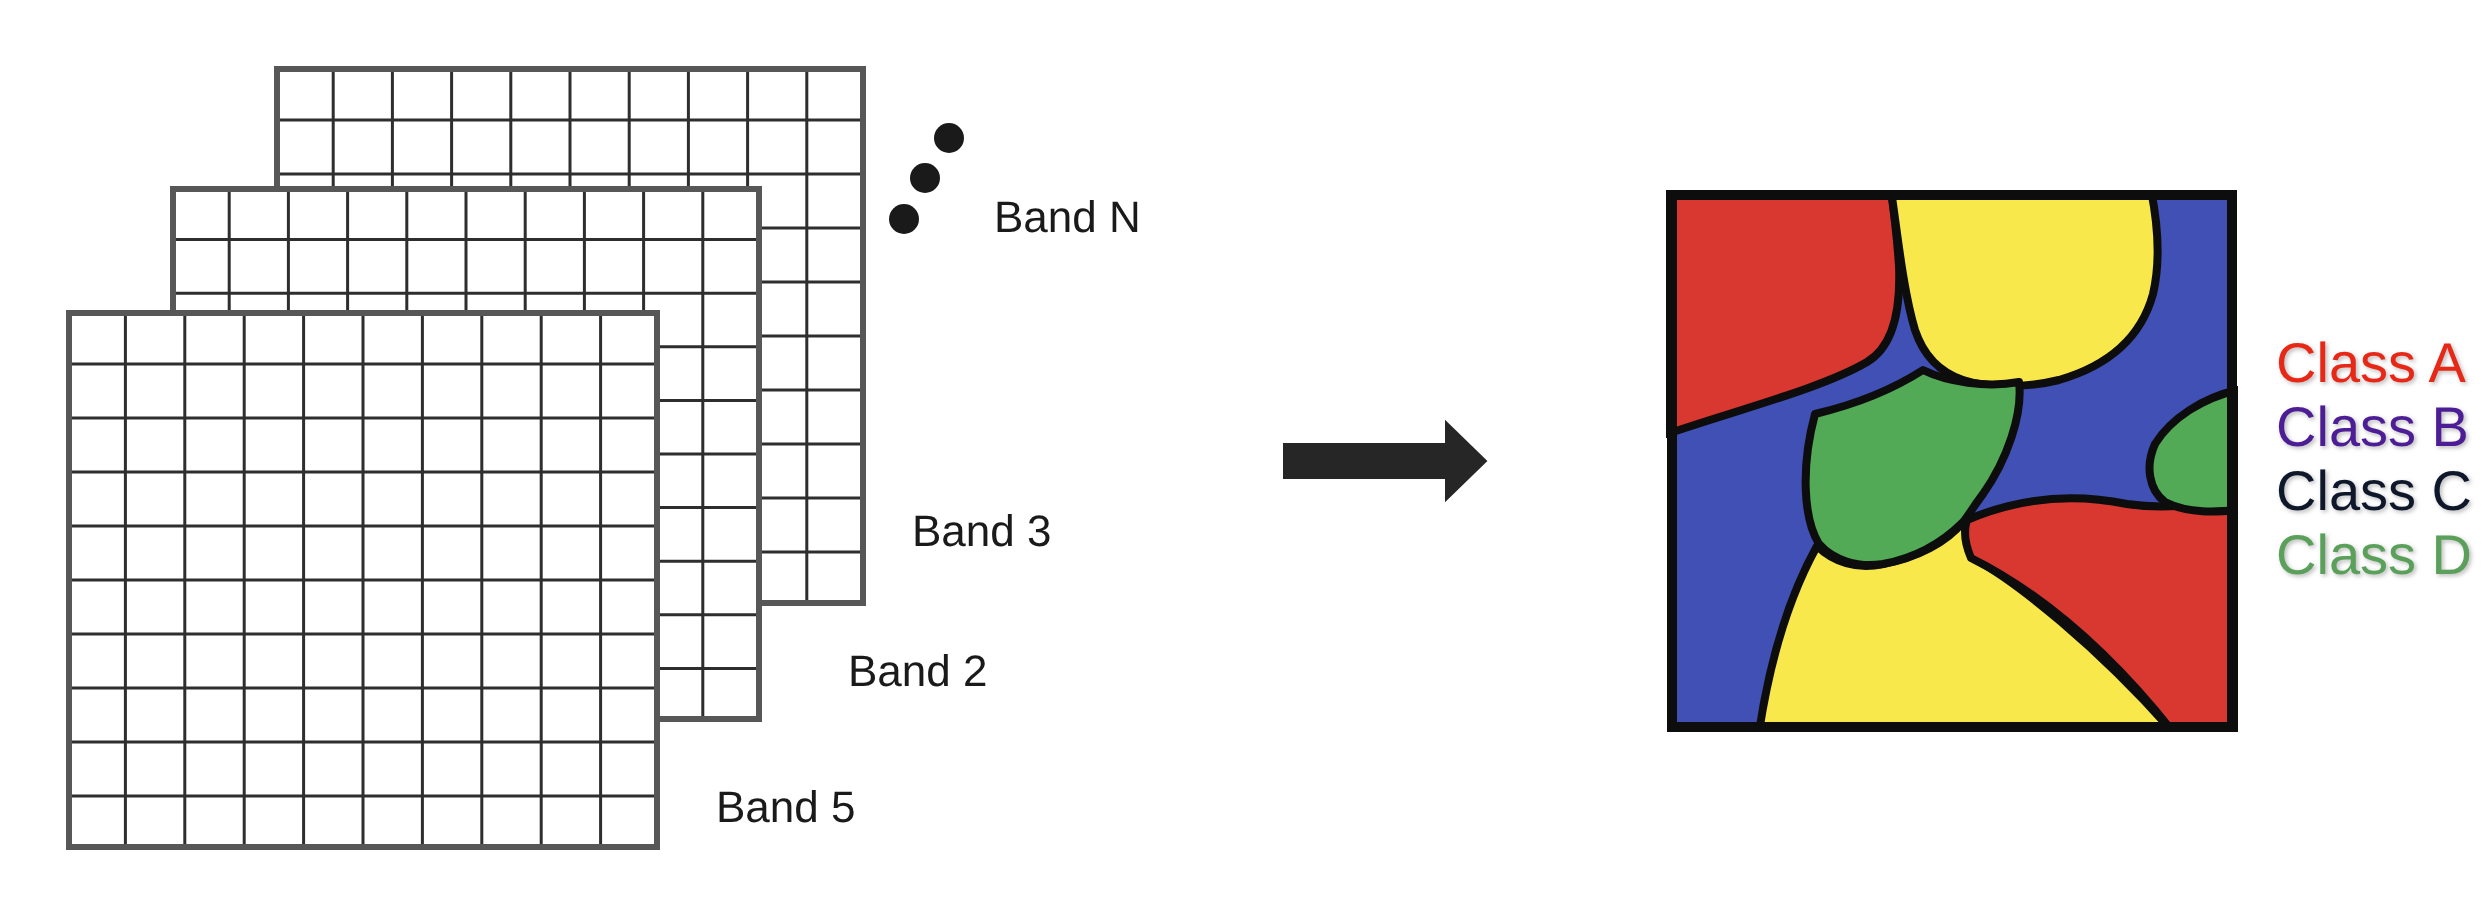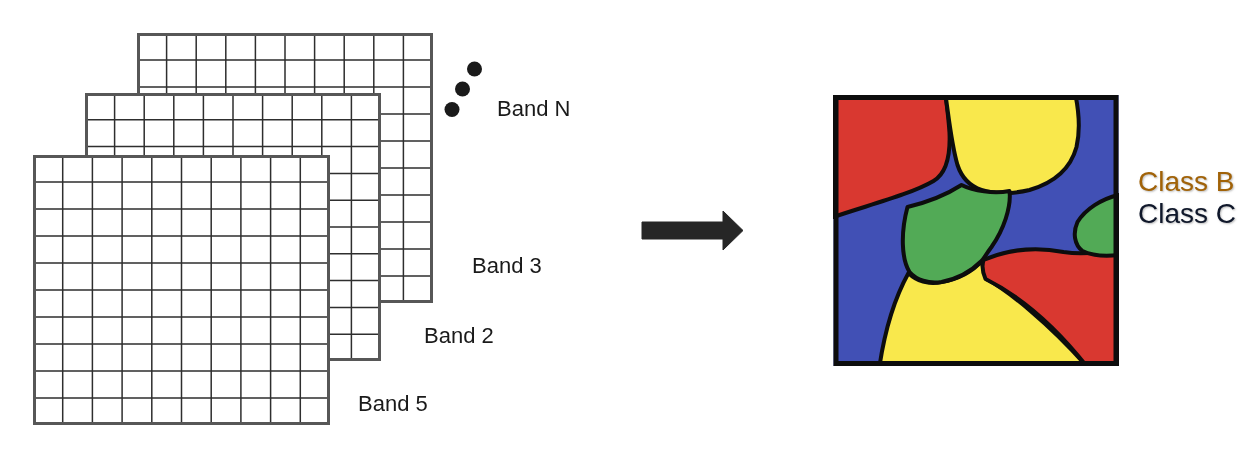--- a/index.html
+++ b/index.html
@@ -55,37 +55,39 @@
       <rect x="1.5" y="1.5" width="294" height="267" fill="none" stroke="#575757" stroke-width="3"></rect>
     </svg>
 
   <svg class="abs" style="left:440px;top:56px" width="48" height="64">
     <circle cx="34.5" cy="13" r="7.5" fill="#1a1a1a"></circle>
     <circle cx="22.5" cy="33" r="7.5" fill="#1a1a1a"></circle>
     <circle cx="12" cy="53.5" r="7.5" fill="#1a1a1a"></circle>
   </svg>
 
   <div class="band-label" style="left:497px;top:109px">Band N</div>
-  <div class="band-label" style="left:472px;top:266px">Band 3</div>
+  <div class="band-label" style="left:456px;top:266px">Band 3</div>
   <div class="band-label" style="left:424px;top:336px">Band 2</div>
   <div class="band-label" style="left:358px;top:404px">Band 5</div>
 
   <svg class="abs" style="left:640px;top:208px" width="106" height="45">
     <polygon points="2,14 83,14 83,3 103,22.5 83,42 83,31 2,31" fill="#262626" stroke="#262626"></polygon>
   </svg>
 
   <svg class="abs" style="left:833px;top:95px" width="286" height="271" viewBox="0 0 285 271">
     <rect x="0" y="0" width="285" height="271" fill="#4150b5"></rect>
     <path class="map-region" d="M0,122 C35,110 78,99 100,86 C112,79 117,62 116,38 C115,22 113,8 112,0 L0,0 Z" fill="#d93830"></path>
     <path class="map-region" d="M112,0 L242,0 C245,15 247,35 243,52 C237,74 220,88 196,95 C180,99 160,99 148,95 C136,91 128,82 124,70 C118,50 115,20 112,0 Z" fill="#f9e84c"></path>
     <path class="map-region" d="M75,178 C83,186 95,190 108,187 C125,184 140,176 148,166 L153,184 C175,196 215,228 253,271 L46,271 C51,238 60,205 75,178 Z" fill="#f9e84c"></path>
     <path class="map-region" d="M128,90 C140,96 160,99 176,96 C178,112 170,135 158,152 C152,160 150,164 148,166 C138,176 124,184 108,187 C95,189 83,185 76,177 C68,164 67,138 74,112 C95,107 114,99 128,90 Z" fill="#52aa56"></path>
     <path class="map-region" d="M150,165 C178,153 205,152 230,157 C250,160 270,157 285,153 L285,271 L253,271 C230,242 196,206 152,184 C149,177 148,171 150,165 Z" fill="#d93830"></path>
     <path class="map-region" d="M285,100 C268,104 252,114 244,127 C239,138 241,150 249,156 C261,162 275,161 285,160 Z" fill="#52aa56"></path>
     <rect class="map-border" x="2.5" y="2.5" width="280" height="266"></rect>
   </svg>
 
   <div class="legend">
-    <div class="legend-item" style="color: #a16207;">Class B</div>
+    <div class="legend-item" style="color: rgb(232, 40, 23);">Class A</div>
+    <div class="legend-item" style="color: #4c1d95;">Class B</div>
     <div class="legend-item" style="color: #0f172a;">Class C</div>
+    <div class="legend-item" style="color: rgb(90, 160, 90);">Class D</div>
   </div>
 
 </div>
 
 </body></html>

